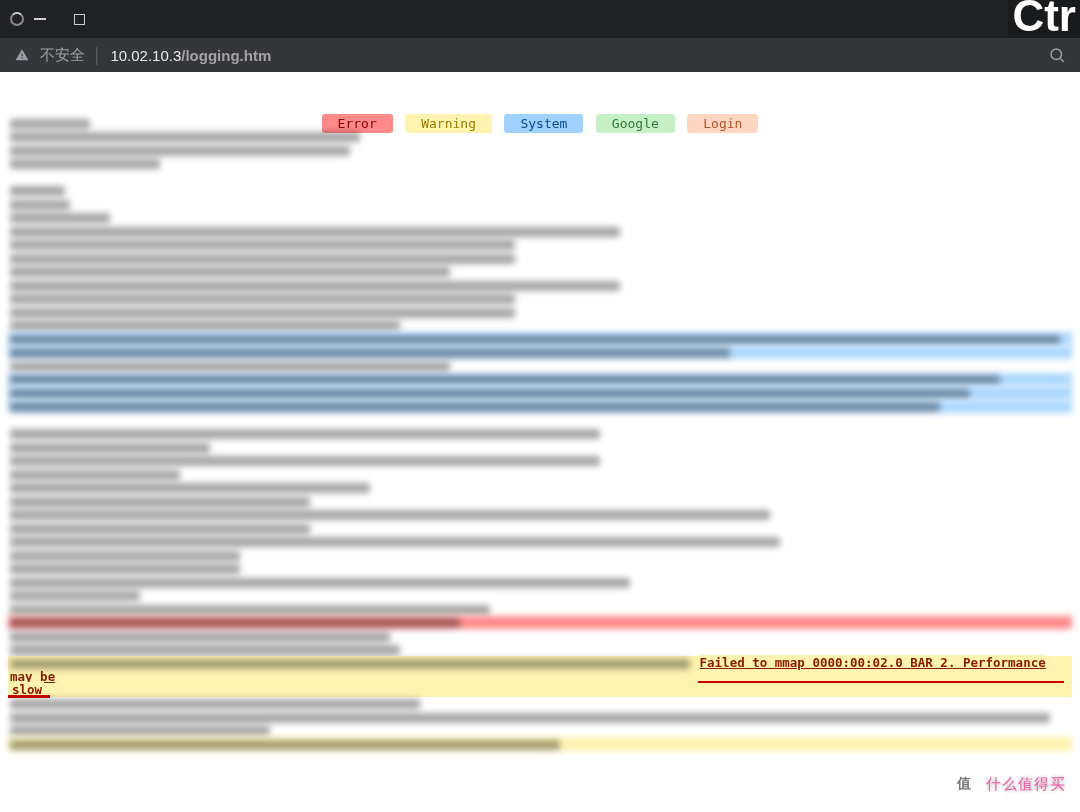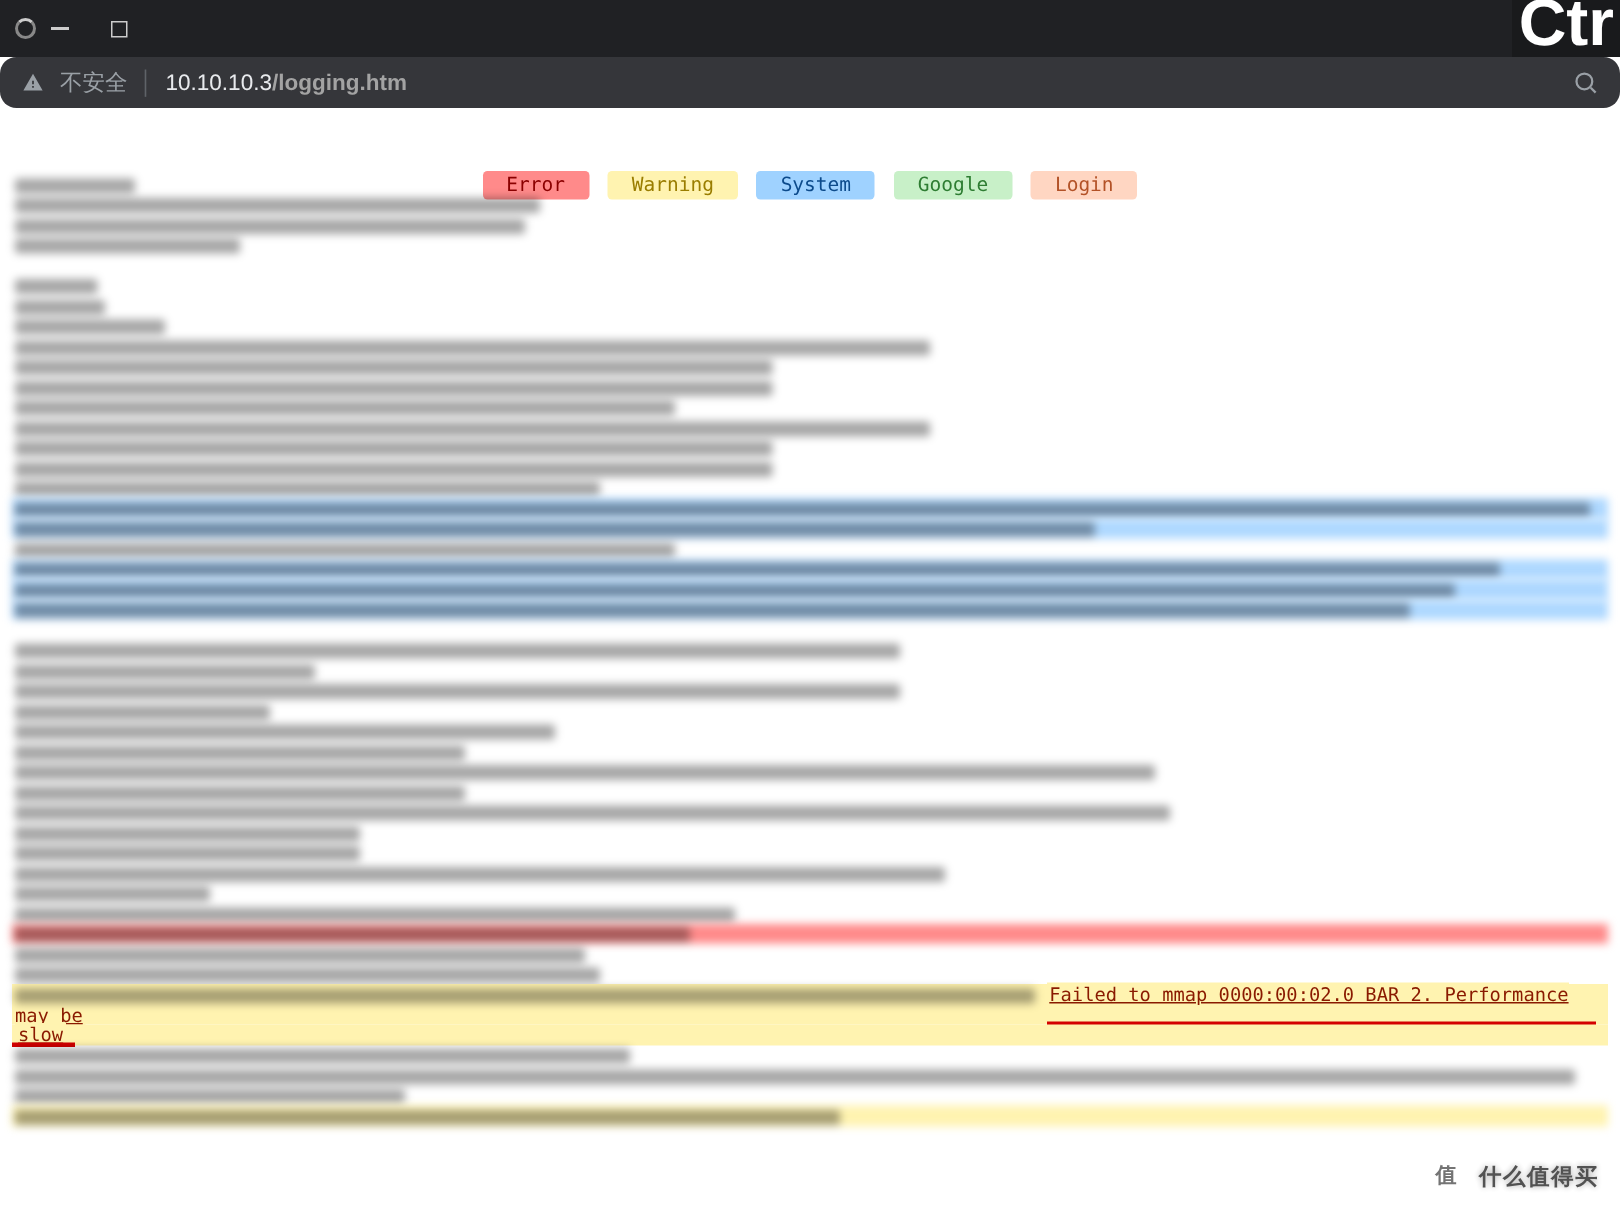--- a/index.html
+++ b/index.html
@@ -4,21 +4,21 @@
 <style>
   * { margin: 0; padding: 0; box-sizing: border-box; }
   html, body { width: 1080px; height: 812px; font-family: -apple-system, BlinkMacSystemFont, "Segoe UI", sans-serif; background: #fff; overflow: hidden; }
   .titlebar { height: 38px; background: #202124; display: flex; align-items: center; color: #e8eaed; font-size: 14px; position: relative; }
   .titlebar .spinner { width: 14px; height: 14px; margin: 0 10px 0 10px; border: 2px solid #888; border-top-color: #ccc; border-radius: 50%; }
   .titlebar .title { flex: 1; }
   .titlebar .win-controls { display: flex; align-items: center; gap: 28px; padding-right: 18px; }
   .titlebar .min { width: 12px; height: 2px; background: #ccc; }
   .titlebar .max { width: 11px; height: 11px; border: 1px solid #ccc; }
   .titlebar .kb-hint { position: absolute; right: 0; top: -6px; color: #fff; font-size: 44px; font-weight: 600; font-family: "Segoe UI", sans-serif; background: rgba(0,0,0,0.2); padding: 0 4px; line-height: 44px; }
-  .addrbar { height: 34px; background: #35363a; display: flex; align-items: center; padding: 0 14px; color: #9aa0a6; font-size: 15px; border-radius: 11px; }
+  .addrbar { height: 34px; background: #35363a; display: flex; align-items: center; padding: 0 14px; color: #9aa0a6; font-size: 15px; }
   .addrbar .warn-icon { width: 16px; height: 14px; margin-right: 10px; }
   .addrbar .insecure { color: #9aa0a6; }
   .addrbar .sep { margin: 0 8px; color: #5f6368; }
   .addrbar .host { color: #e8eaed; }
   .addrbar .path { color: #a3a3a3; font-weight: bold; }
   .addrbar .spacer { flex: 1; }
   .addrbar .search-icon { width: 18px; height: 18px; }
   .page { position: relative; width: 1080px; height: calc(812px - 72px); background: #fff; }
   .filter-bar { text-align: center; padding: 10px 0 6px; }
   .tag { display: inline-block; font-family: "Consolas","Menlo",monospace; font-size: 13px; padding: 2px 16px; border-radius: 3px; margin: 0 4px; cursor: pointer; }
@@ -26,47 +26,47 @@
   .tag.warning { background: #fff3b0; color: #9a7d00; }
   .tag.system  { background: #9fd2ff; color: #0c4a8b; margin-top: 32px; }
   .tag.array   { background: #c8f0c8; color: #2e7d32; }
   .tag.login   { background: #ffd6c2; color: #b35227; }
   .logarea { position: absolute; left: 8px; right: 8px; top: 44px; bottom: 0; font-family: "Consolas","Menlo",monospace; font-size: 12.5px; line-height: 13.5px; }
   .blurline { color: transparent; filter: blur(3px); white-space: pre; }
   .blurline .g { background: rgba(0,0,0,0.35); border-radius: 2px; display: inline-block; height: 10px; vertical-align: middle; }
   .hl-sys  { background: #aed8ff; }
   .hl-err  { background: #ff8a8a; }
   .hl-warn { background: #fff3b0; }
-  .row { padding: 0 2px; }
+  .row { padding: 0 2px; font-weight: bold; }
   .warn-visible { background: #fff3b0; color: #8a1a00; text-decoration: underline; padding: 0 2px; display: inline; }
   .warn-visible-wrap { position: relative; }
   .underline-red { position: absolute; height: 3px; background: #d40000; }
   .watermark { position: absolute; right: 14px; bottom: 14px; display: flex; align-items: center; gap: 8px; color: #fff; opacity: 0.9; }
   .watermark .badge { width: 28px; height: 28px; border-radius: 50%; background: rgba(255,255,255,0.75); display: flex; align-items: center; justify-content: center; color: #666; font-weight: bold; font-size: 14px; }
-  .watermark .txt { color: #404040; font-size: 15px; text-shadow: 0 0 4px rgba(0,0,0,0.4); font-weight: 700; letter-spacing: 1px; }
+  .watermark .txt { color: #ec4899; font-size: 15px; text-shadow: 0 0 4px rgba(0,0,0,0.4); font-weight: 400; letter-spacing: 1px; }
 </style>
 </head>
 <body>
 
 <div class="titlebar">
   <div class="spinner"></div>
   <div class="win-controls">
     <div class="min"></div>
     <div class="max"></div>
   </div>
   <div class="kb-hint">Ctr</div>
 </div>
 
 <div class="addrbar">
   <svg class="warn-icon" viewBox="0 0 24 24" fill="#9aa0a6">
       <path d="M1 21h22L12 2 1 21zm12-3h-2v-2h2v2zm0-4h-2v-4h2v4z"></path>
     </svg>
   <span class="insecure">不安全</span>
   <span class="sep">│</span>
-  <span class="host">10.10.10.3</span>
+  <span class="host">10.02.10.3</span>
     <span class="path">/logging.htm</span>
   <div class="spacer"></div>
   <svg class="search-icon" viewBox="0 0 24 24" fill="none" stroke="#9aa0a6" stroke-width="2">
       <circle cx="11" cy="11" r="7"></circle>
       <line x1="21" y1="21" x2="16.65" y2="16.65"></line>
     </svg>
 </div>
 
 <div class="page">
 

